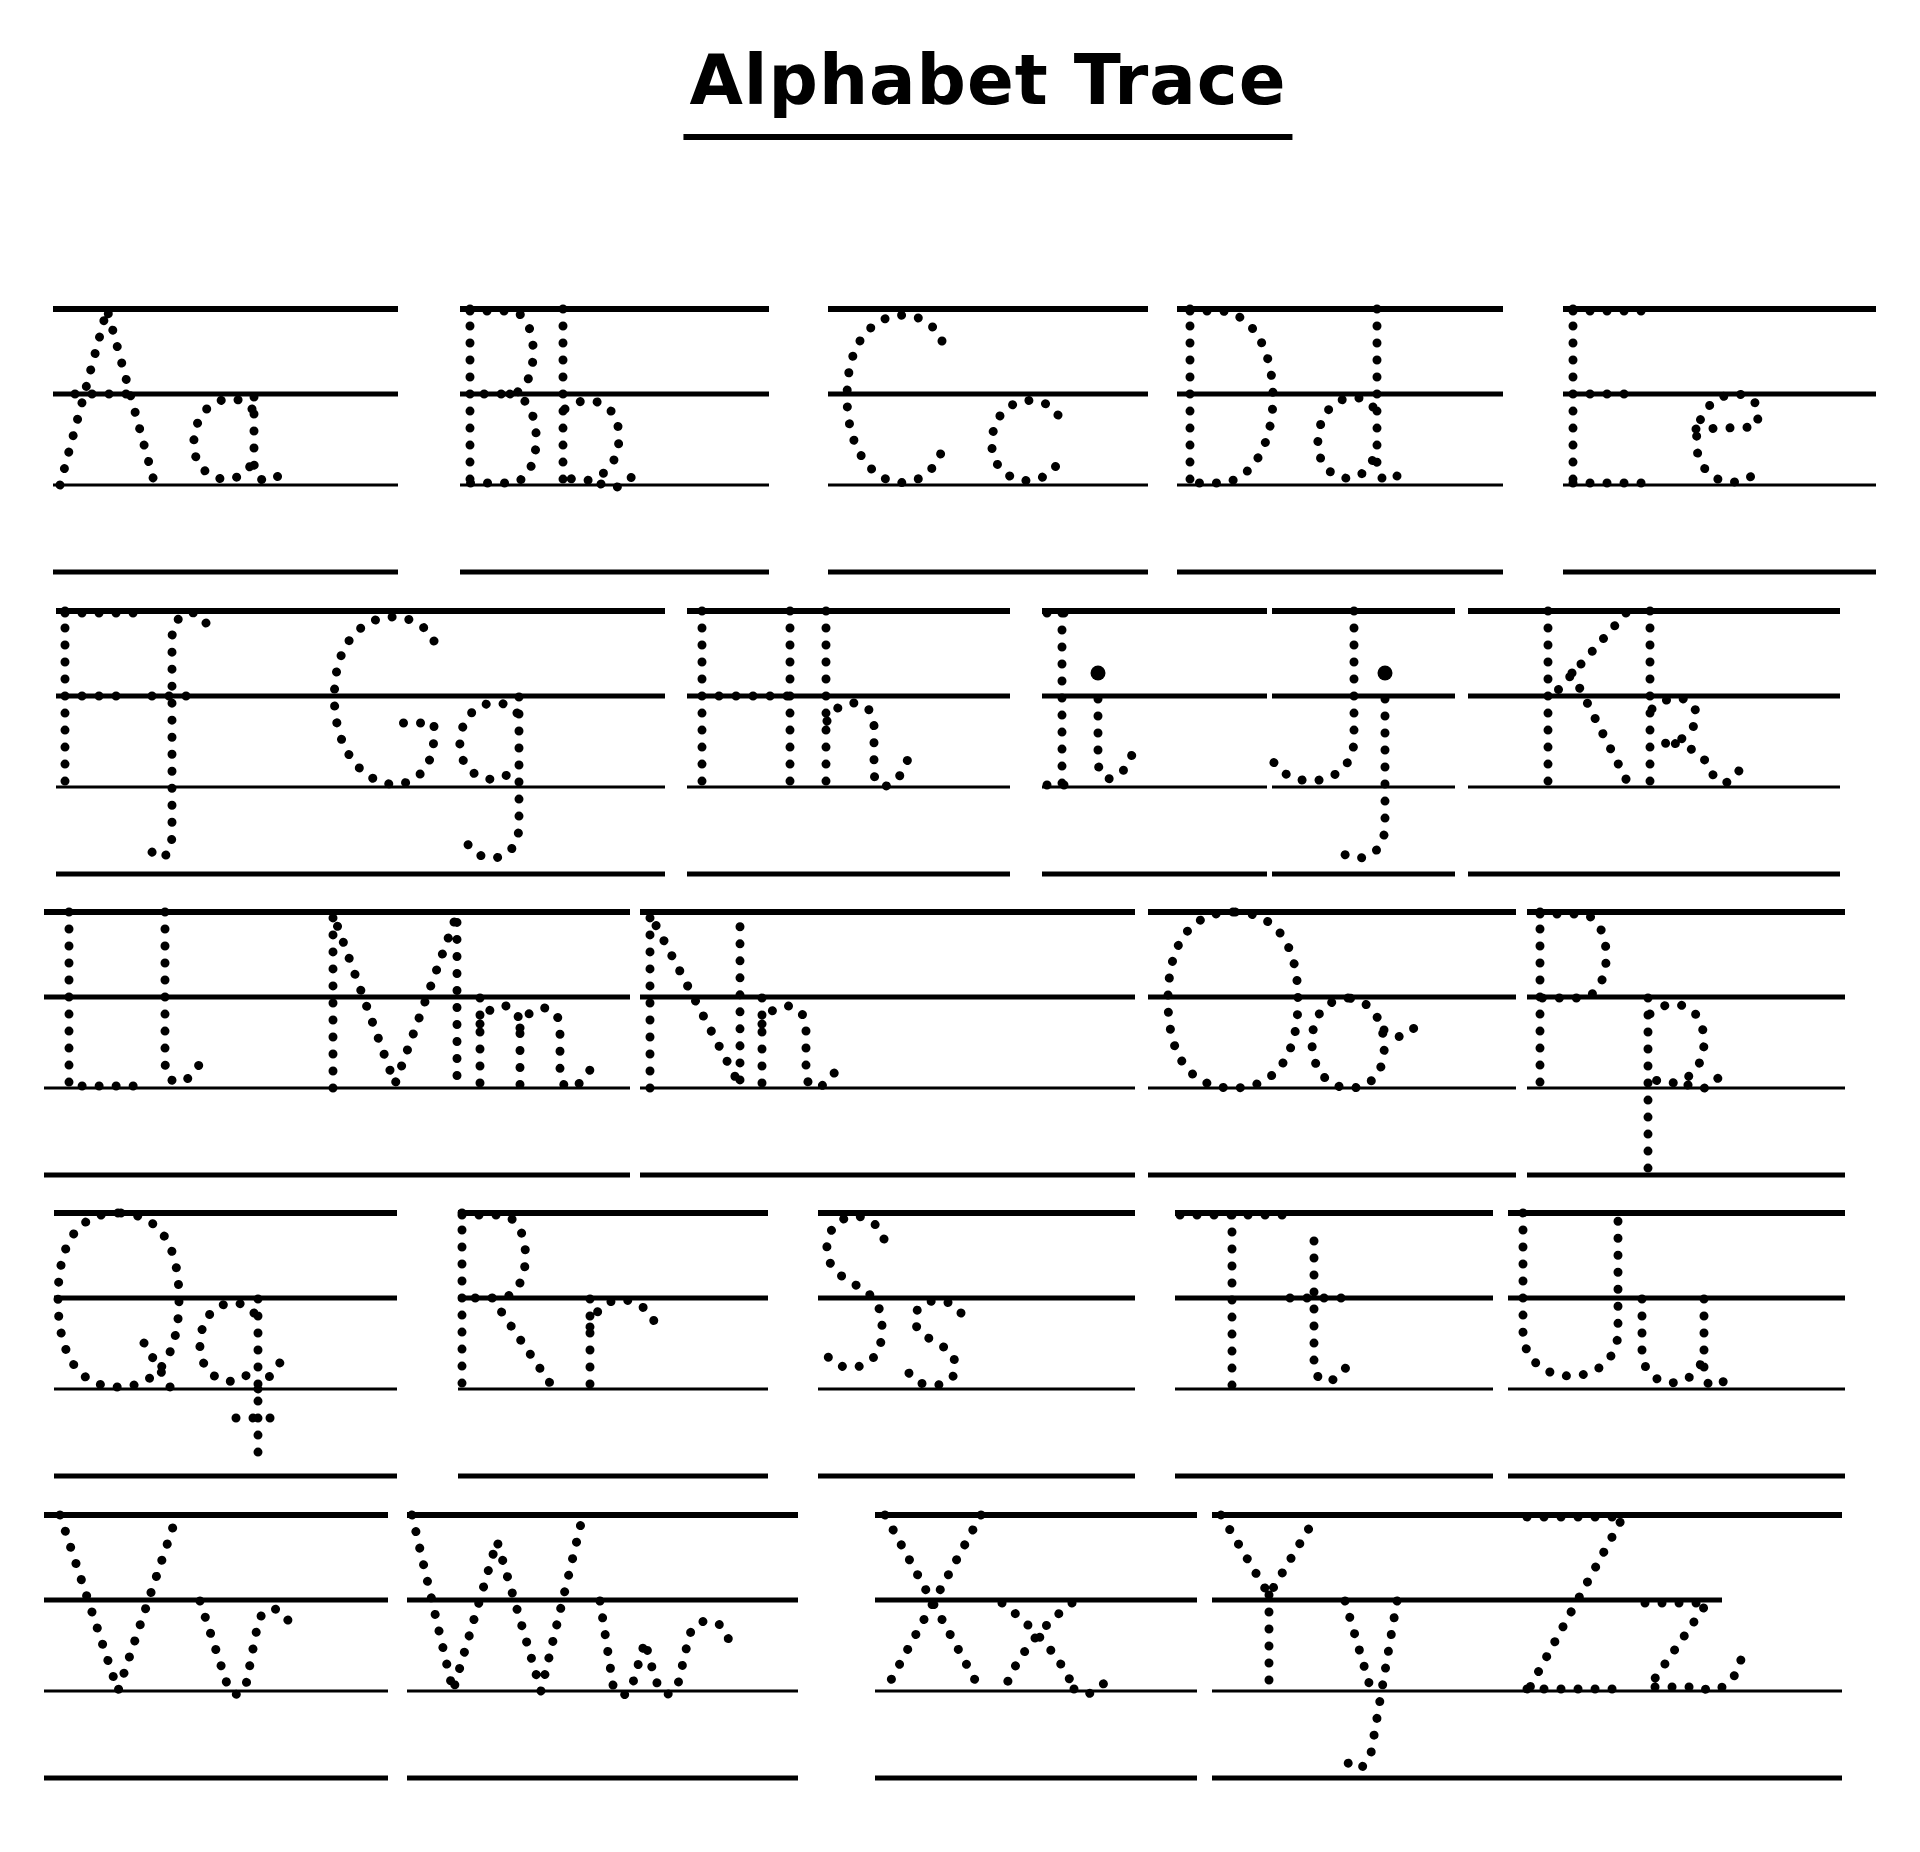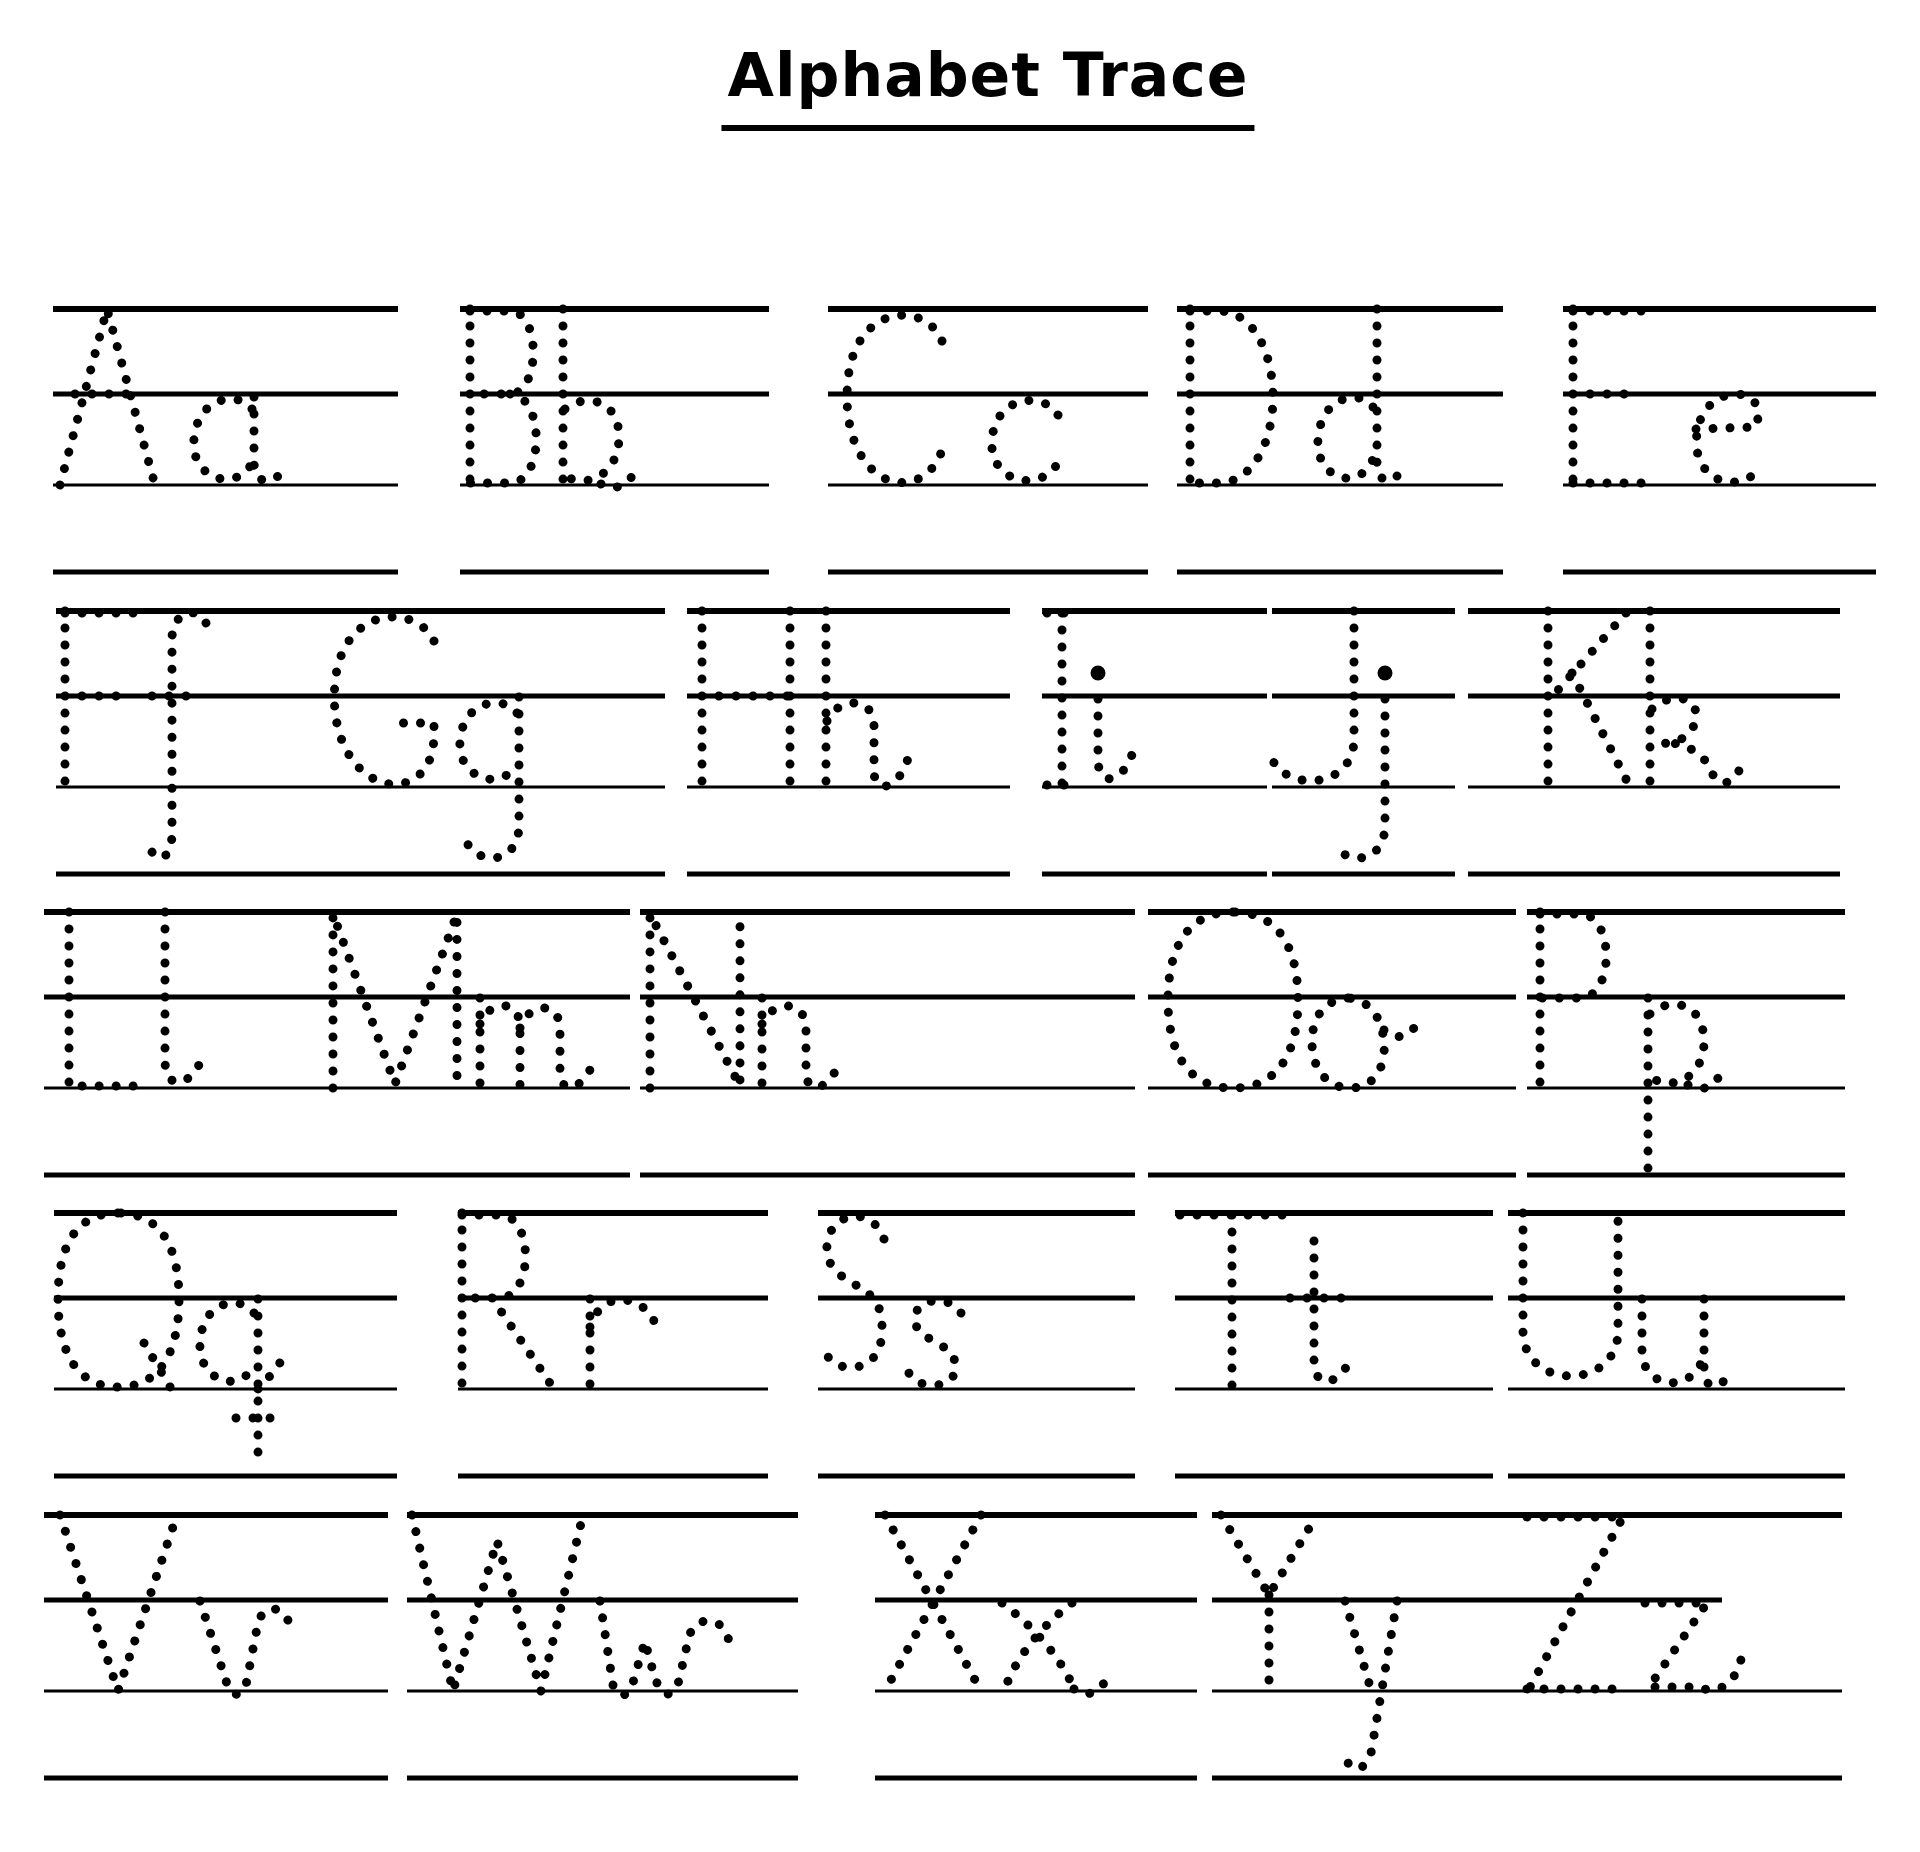--- a/index.html
+++ b/index.html
@@ -1,21 +1,21 @@
 <!DOCTYPE html>
 <html><head>
 <meta charset="utf-8">
 <style>
   html,body{margin:0;padding:0;background:#ffffff;}
   body{width:1920px;height:1852px;position:relative;overflow:hidden;
        font-family:"DejaVu Sans", sans-serif;}
   .page{position:absolute;inset:0;background:#ffffff;}
   h1.title{
     position:absolute;top:44px;left:calc(50% + 28px);transform:translateX(-50%);
-    margin:0;font-size:60px;font-weight:bold;color:#000;line-height:1.05;
+    margin:0;font-size:69px;font-weight:bold;color:#000;line-height:1.05;
     letter-spacing:1px;white-space:nowrap;
     padding:0 6px 18px 6px;border-bottom:6px solid #000;
   }
   svg.sheet{position:absolute;left:0;top:0;width:1920px;height:1852px;display:block;}
 </style>
 </head>
 <body>
 
 <div class="page">
   <h1 class="title">Alphabet Trace</h1>

